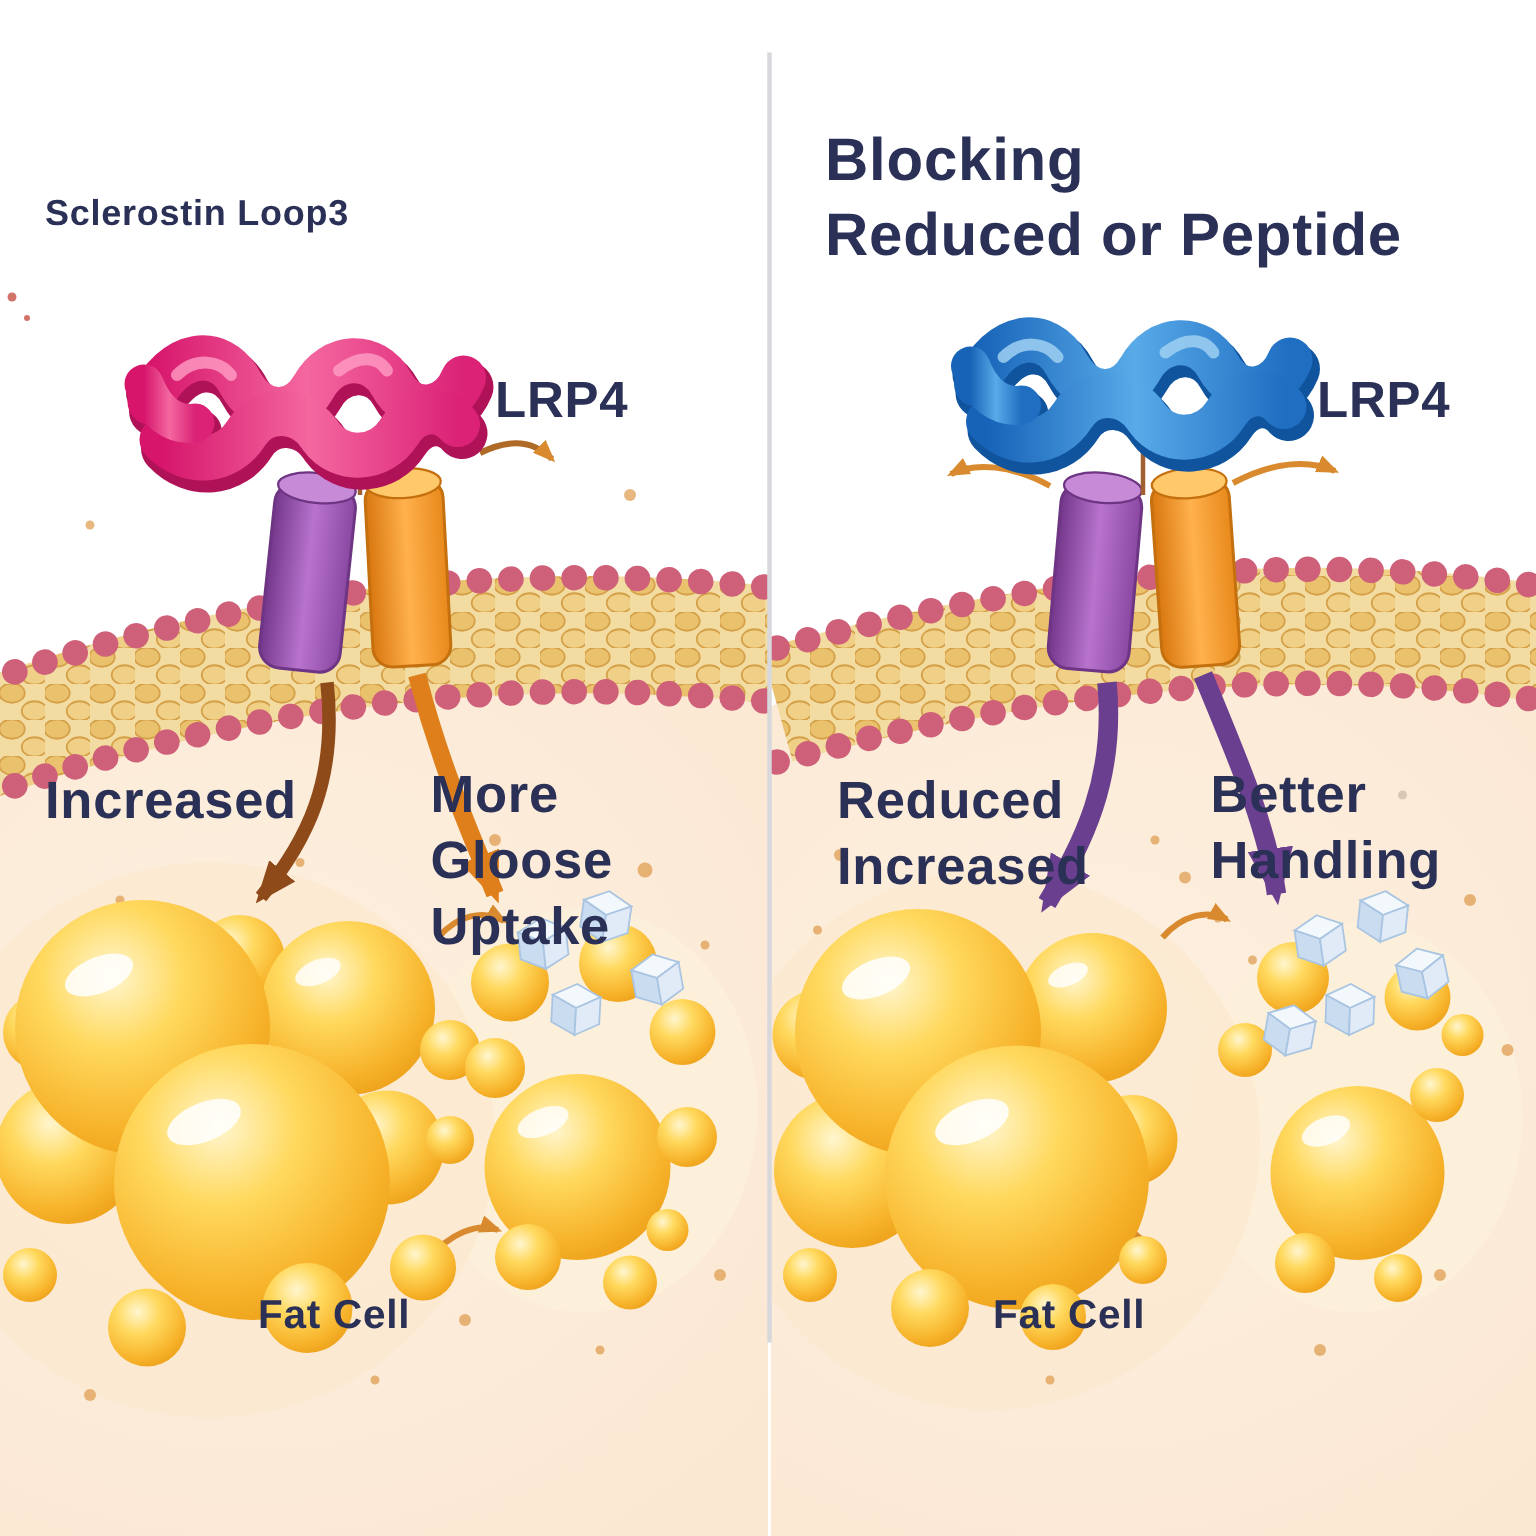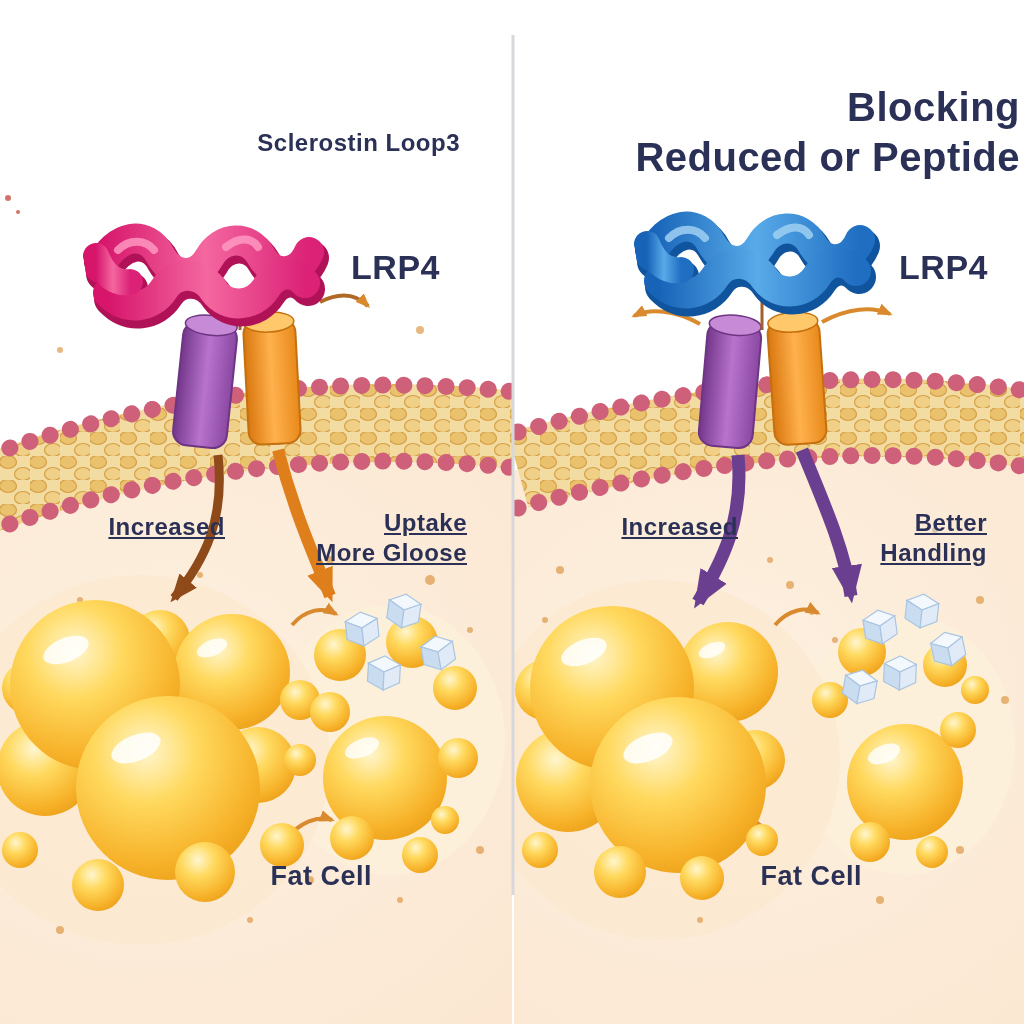--- a/index.html
+++ b/index.html
@@ -2,29 +2,29 @@
 <html><head>
 <meta charset="utf-8">
 <style>
   html,body{margin:0;padding:0;background:#ffffff;}
   .stage{
     position:relative;width:1024px;height:1024px;overflow:hidden;
     background:#ffffff;font-family:"Liberation Sans",sans-serif;
   }
   .stage svg{position:absolute;left:0;top:0;}
   .lbl{
-    position:absolute;color:#2b3156;font-weight:700;text-align:right;
+    position:absolute;color:#2b3156;font-weight:700;text-align:left;
     line-height:1.25;letter-spacing:.5px;
   }
   .title-left{left:30px;top:128px;width:430px;font-size:24px;}
   .title-right{left:550px;top:82px;width:470px;font-size:40px;}
   .title-right span{display:block;}
   .lrp4-left{left:330px;top:246px;width:110px;font-size:34px;}
   .lrp4-right{left:878px;top:246px;width:110px;font-size:34px;}
-  .effect{font-size:24px;text-decoration:underline;}
+  .effect{font-size:35px;}
   .effect span{display:block;}
   .effect-l1{left:30px;top:512px;width:195px;}
   .effect-l2{left:287px;top:508px;width:180px;}
   .effect-r1{left:558px;top:512px;width:180px;}
   .effect-r2{left:807px;top:508px;width:180px;}
   .fatcell{font-size:27px;}
   .fatcell-l{left:172px;top:860px;width:200px;}
   .fatcell-r{left:662px;top:860px;width:200px;}
 </style>
 </head>
@@ -311,24 +311,25 @@
   <span>Reduced or Peptide</span>
 </div>
 
 <div class="lbl lrp4-left">LRP4</div>
 <div class="lbl lrp4-right">LRP4</div>
 
 <div class="lbl effect effect-l1">
   <span>Increased</span>
 </div>
 <div class="lbl effect effect-l2">
+  <span>More Gloose</span>
   <span>Uptake</span>
-  <span>More Gloose</span>
 </div>
 <div class="lbl effect effect-r1">
+  <span>Reduced</span>
   <span>Increased</span>
 </div>
 <div class="lbl effect effect-r2">
   <span>Better</span>
   <span>Handling</span>
 </div>
 
 <div class="lbl fatcell fatcell-l">Fat Cell</div>
 <div class="lbl fatcell fatcell-r">Fat Cell</div>
 

